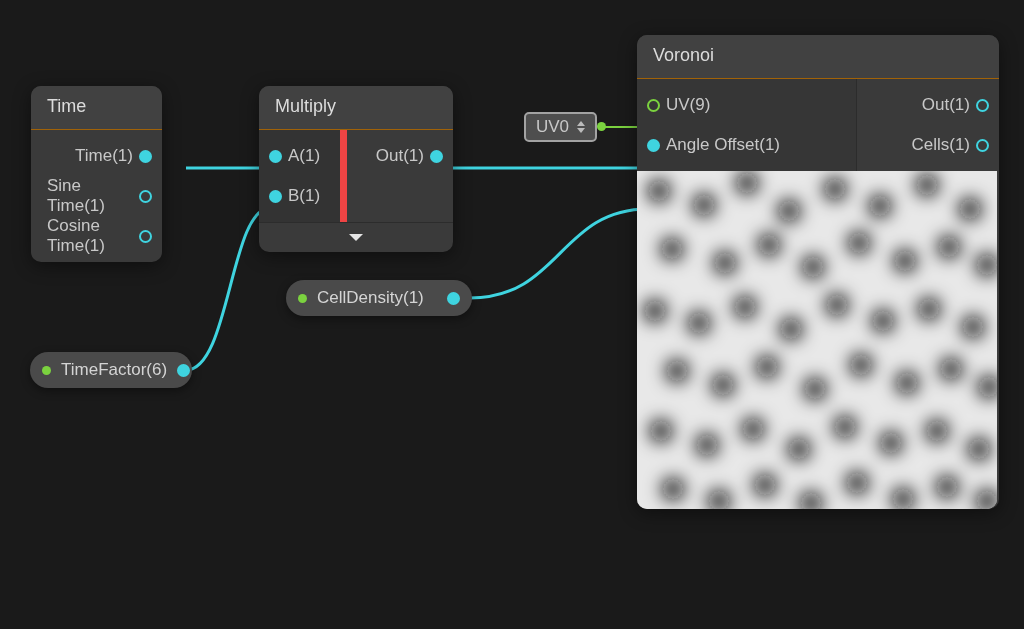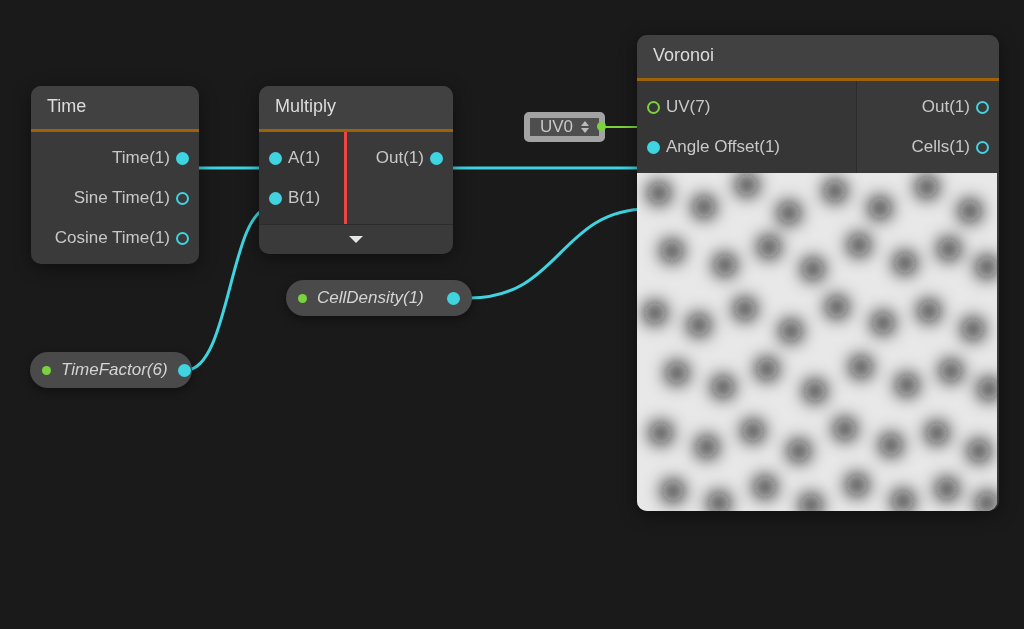--- a/index.html
+++ b/index.html
@@ -20,21 +20,21 @@
   position: absolute;
   background: #3a3a3a;
   border-radius: 10px;
   box-shadow: 0 4px 18px rgba(0,0,0,0.45);
 }
 
 .node-header {
   padding: 10px 16px 12px 16px;
   font-size: 18px;
   color: #dcdcdc;
-  border-bottom: 3px solid #a16207;
+  border-bottom: 1px solid #a16207;
   background: #414141;
   border-radius: 10px 10px 0 0;
 }
 
 .port-row {
   display: flex;
   align-items: center;
   height: 40px;
   padding: 0 10px;
 }
@@ -51,28 +51,28 @@
 .port.green { border-color: #7bd23f; }
 
 .green-dot {
   width: 9px; height: 9px;
   border-radius: 50%;
   background: #7bd23f;
   flex: 0 0 auto;
 }
 
 
-.time-node { left: 31px; top: 86px; width: 168px; }
+.time-node { left: 31px; top: 86px; width: 131px; }
 .time-out { display: flex; flex-direction: column; padding: 6px 0; }
 .time-out .port-row { justify-content: flex-end; }
 
 
 .mult-node { left: 259px; top: 86px; width: 194px; }
 .mult-body { display: flex; }
-.mult-ins { width: 88px; border-right: 3px solid #ef4444; padding: 6px 0; background:#333; }
+.mult-ins { width: 88px; border-right: 7px solid #ef4444; padding: 6px 0; background:#333; }
 .mult-outs { flex: 1; padding: 6px 0; }
 .mult-ins .port-row { justify-content: flex-start; }
 .mult-outs .port-row { justify-content: flex-end; }
 .mult-foot {
   display:flex; justify-content:center; align-items:center;
   height: 30px; border-top: 1px solid #2c2c2c;
 }
 .chev-down {
   width: 0; height: 0;
   border-left: 7px solid transparent;
@@ -98,31 +98,30 @@
 .pill {
   position: absolute;
   background: #4a4a4a;
   border-radius: 20px;
   height: 36px;
   display: flex;
   align-items: center;
   padding: 0 12px;
   gap: 10px;
   box-shadow: 0 3px 10px rgba(0,0,0,0.4);
-  font-style: italic;
 }
 .pill .label { color: #d4d4d4; }
 
 
 .uvbox {
   position: absolute;
   left: 524px; top: 112px;
   height: 30px;
   background: #4e4e4e;
-  border: 6px solid #a3a3a3;
+  border: 2px solid #a3a3a3;
   border-radius: 5px;
   display: flex; align-items: center;
   padding: 0 10px;
   gap: 8px;
 }
 .sort-arrows {
   display: flex;
   flex-direction: column;
   gap: 2px;
 }
@@ -207,21 +206,21 @@
 </div>
 
 <div class="node vor-node">
   <div class="node-header">
     <span>Voronoi</span>
   </div>
   <div class="vor-body">
     <div class="vor-ins">
       <div class="port-row">
         <span class="port green"></span>
-        <span class="label">UV(7)</span>
+        <span class="label">UV(9)</span>
       </div>
       <div class="port-row">
         <span class="port filled"></span>
         <span class="label">Angle Offset(1)</span>
       </div>
     </div>
     <div class="vor-outs">
       <div class="port-row">
         <span class="label">Out(1)</span>
         <span class="port"></span>

